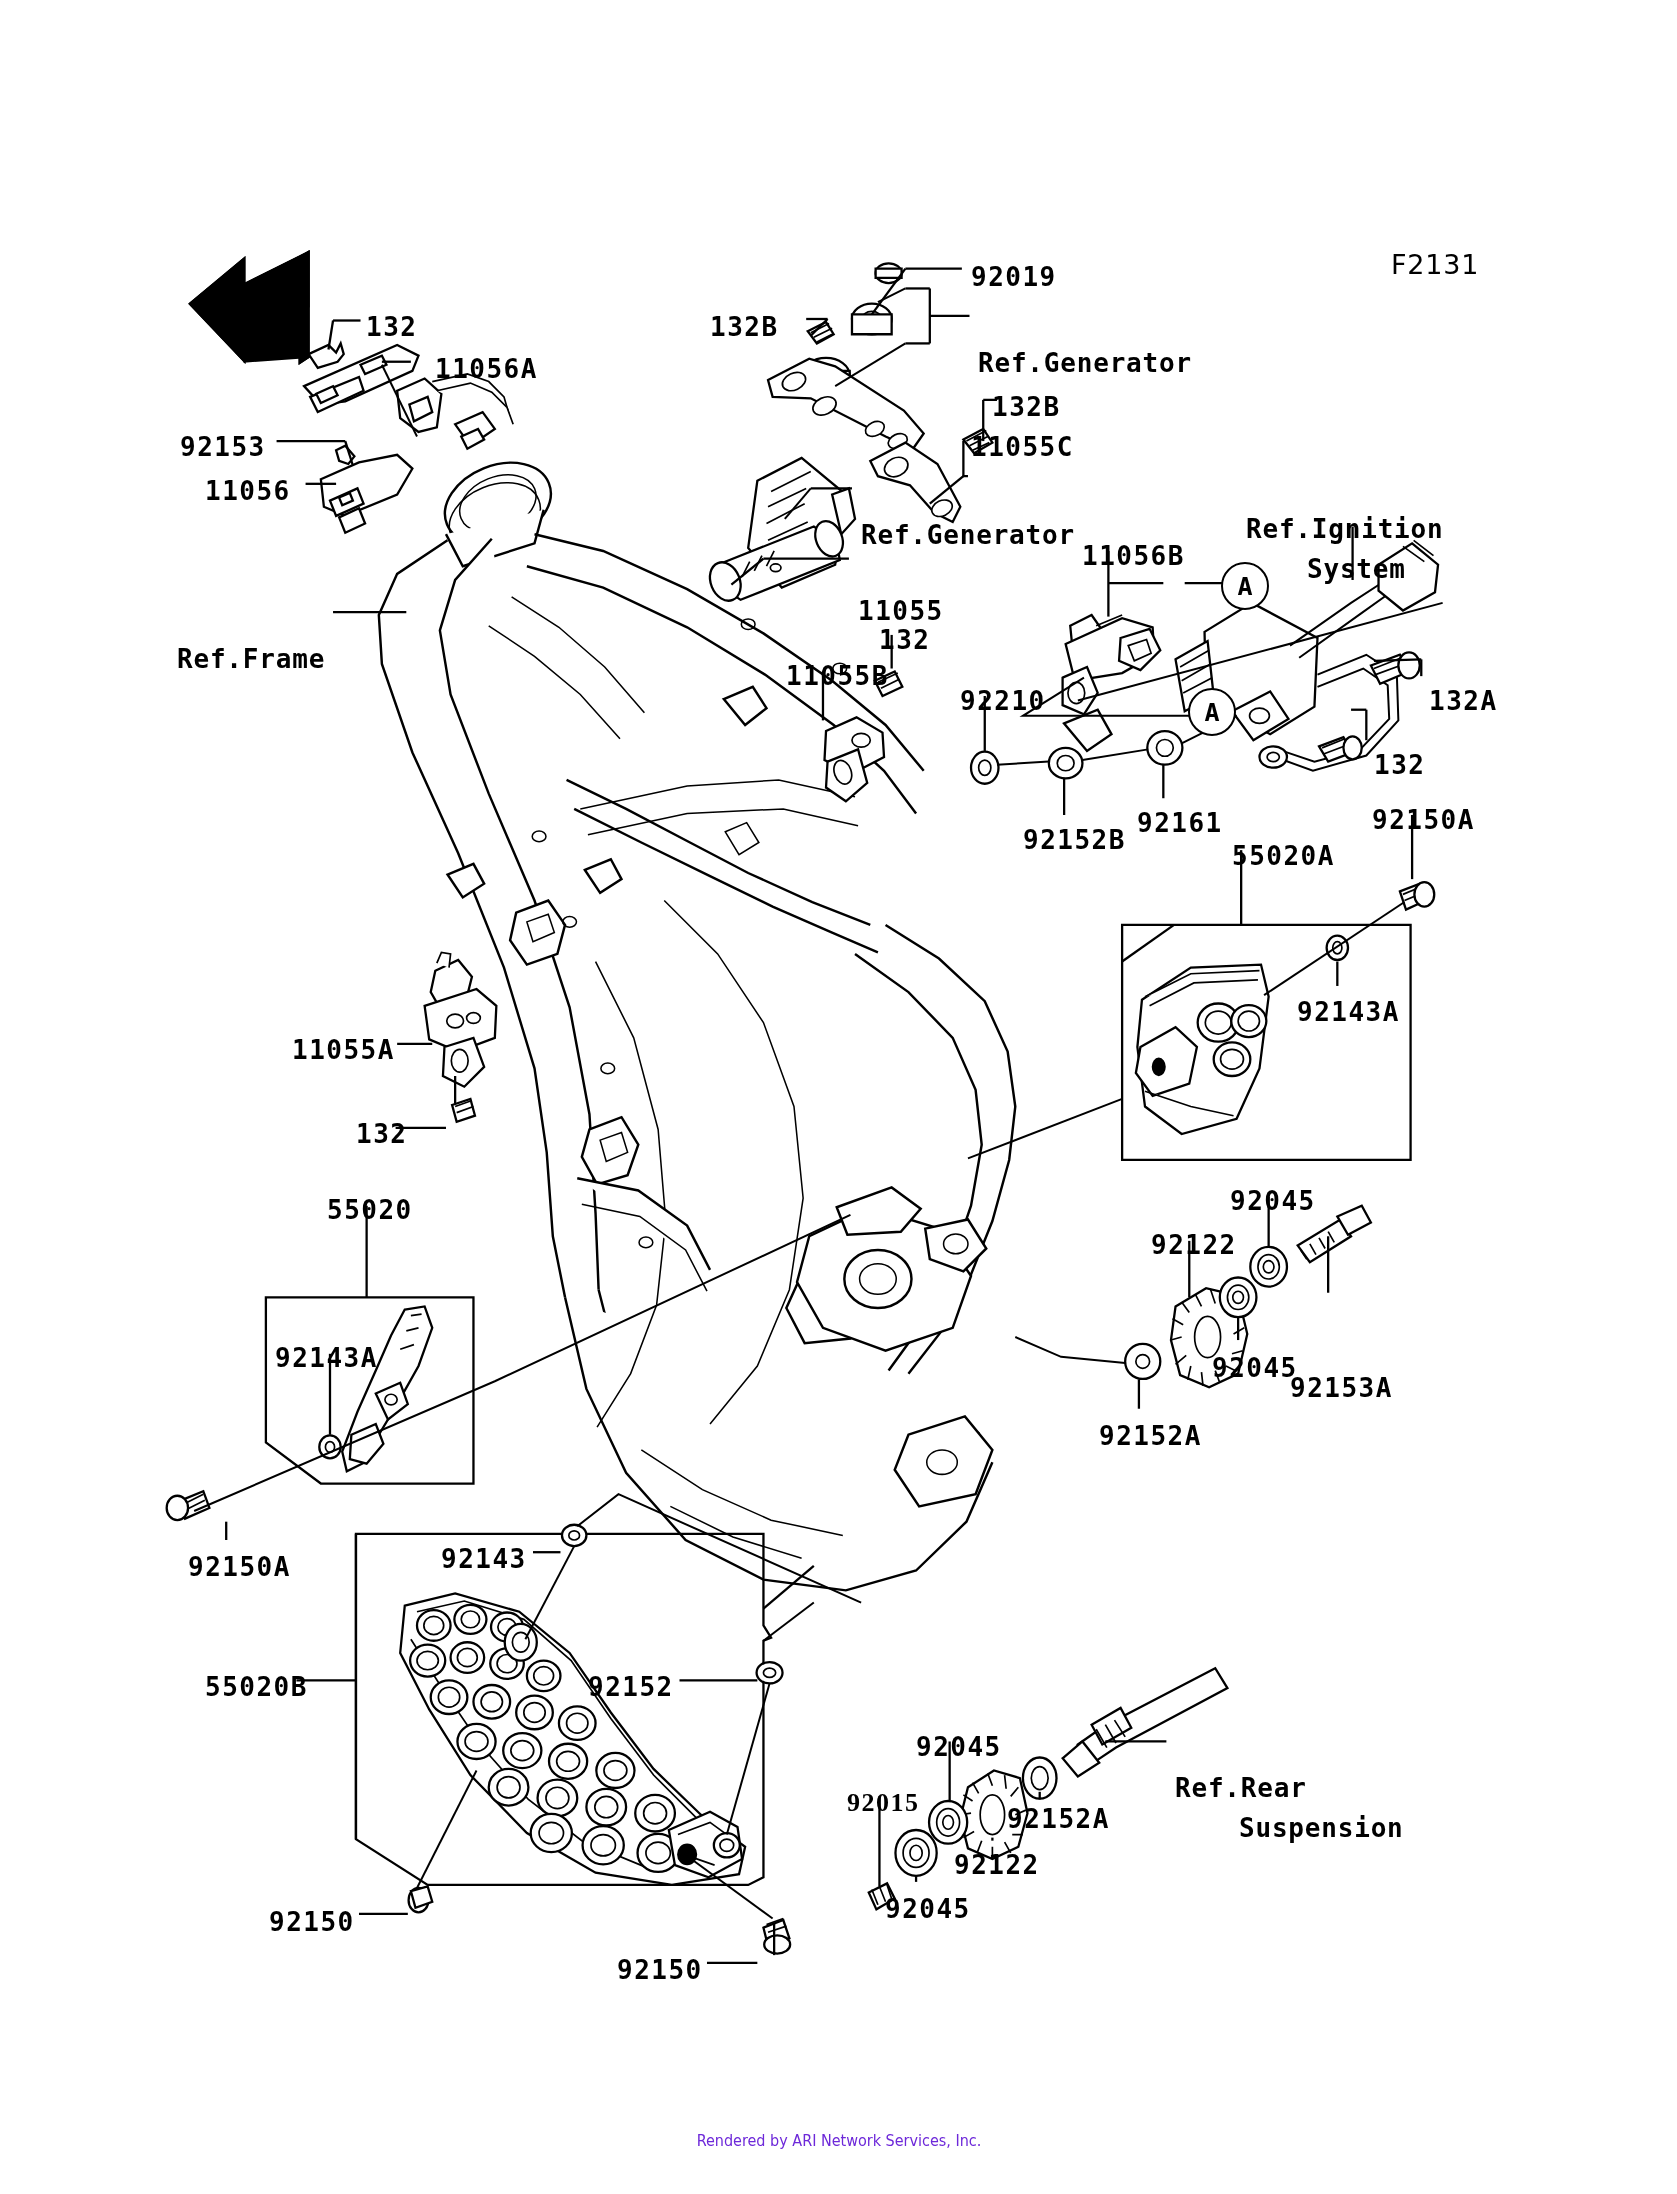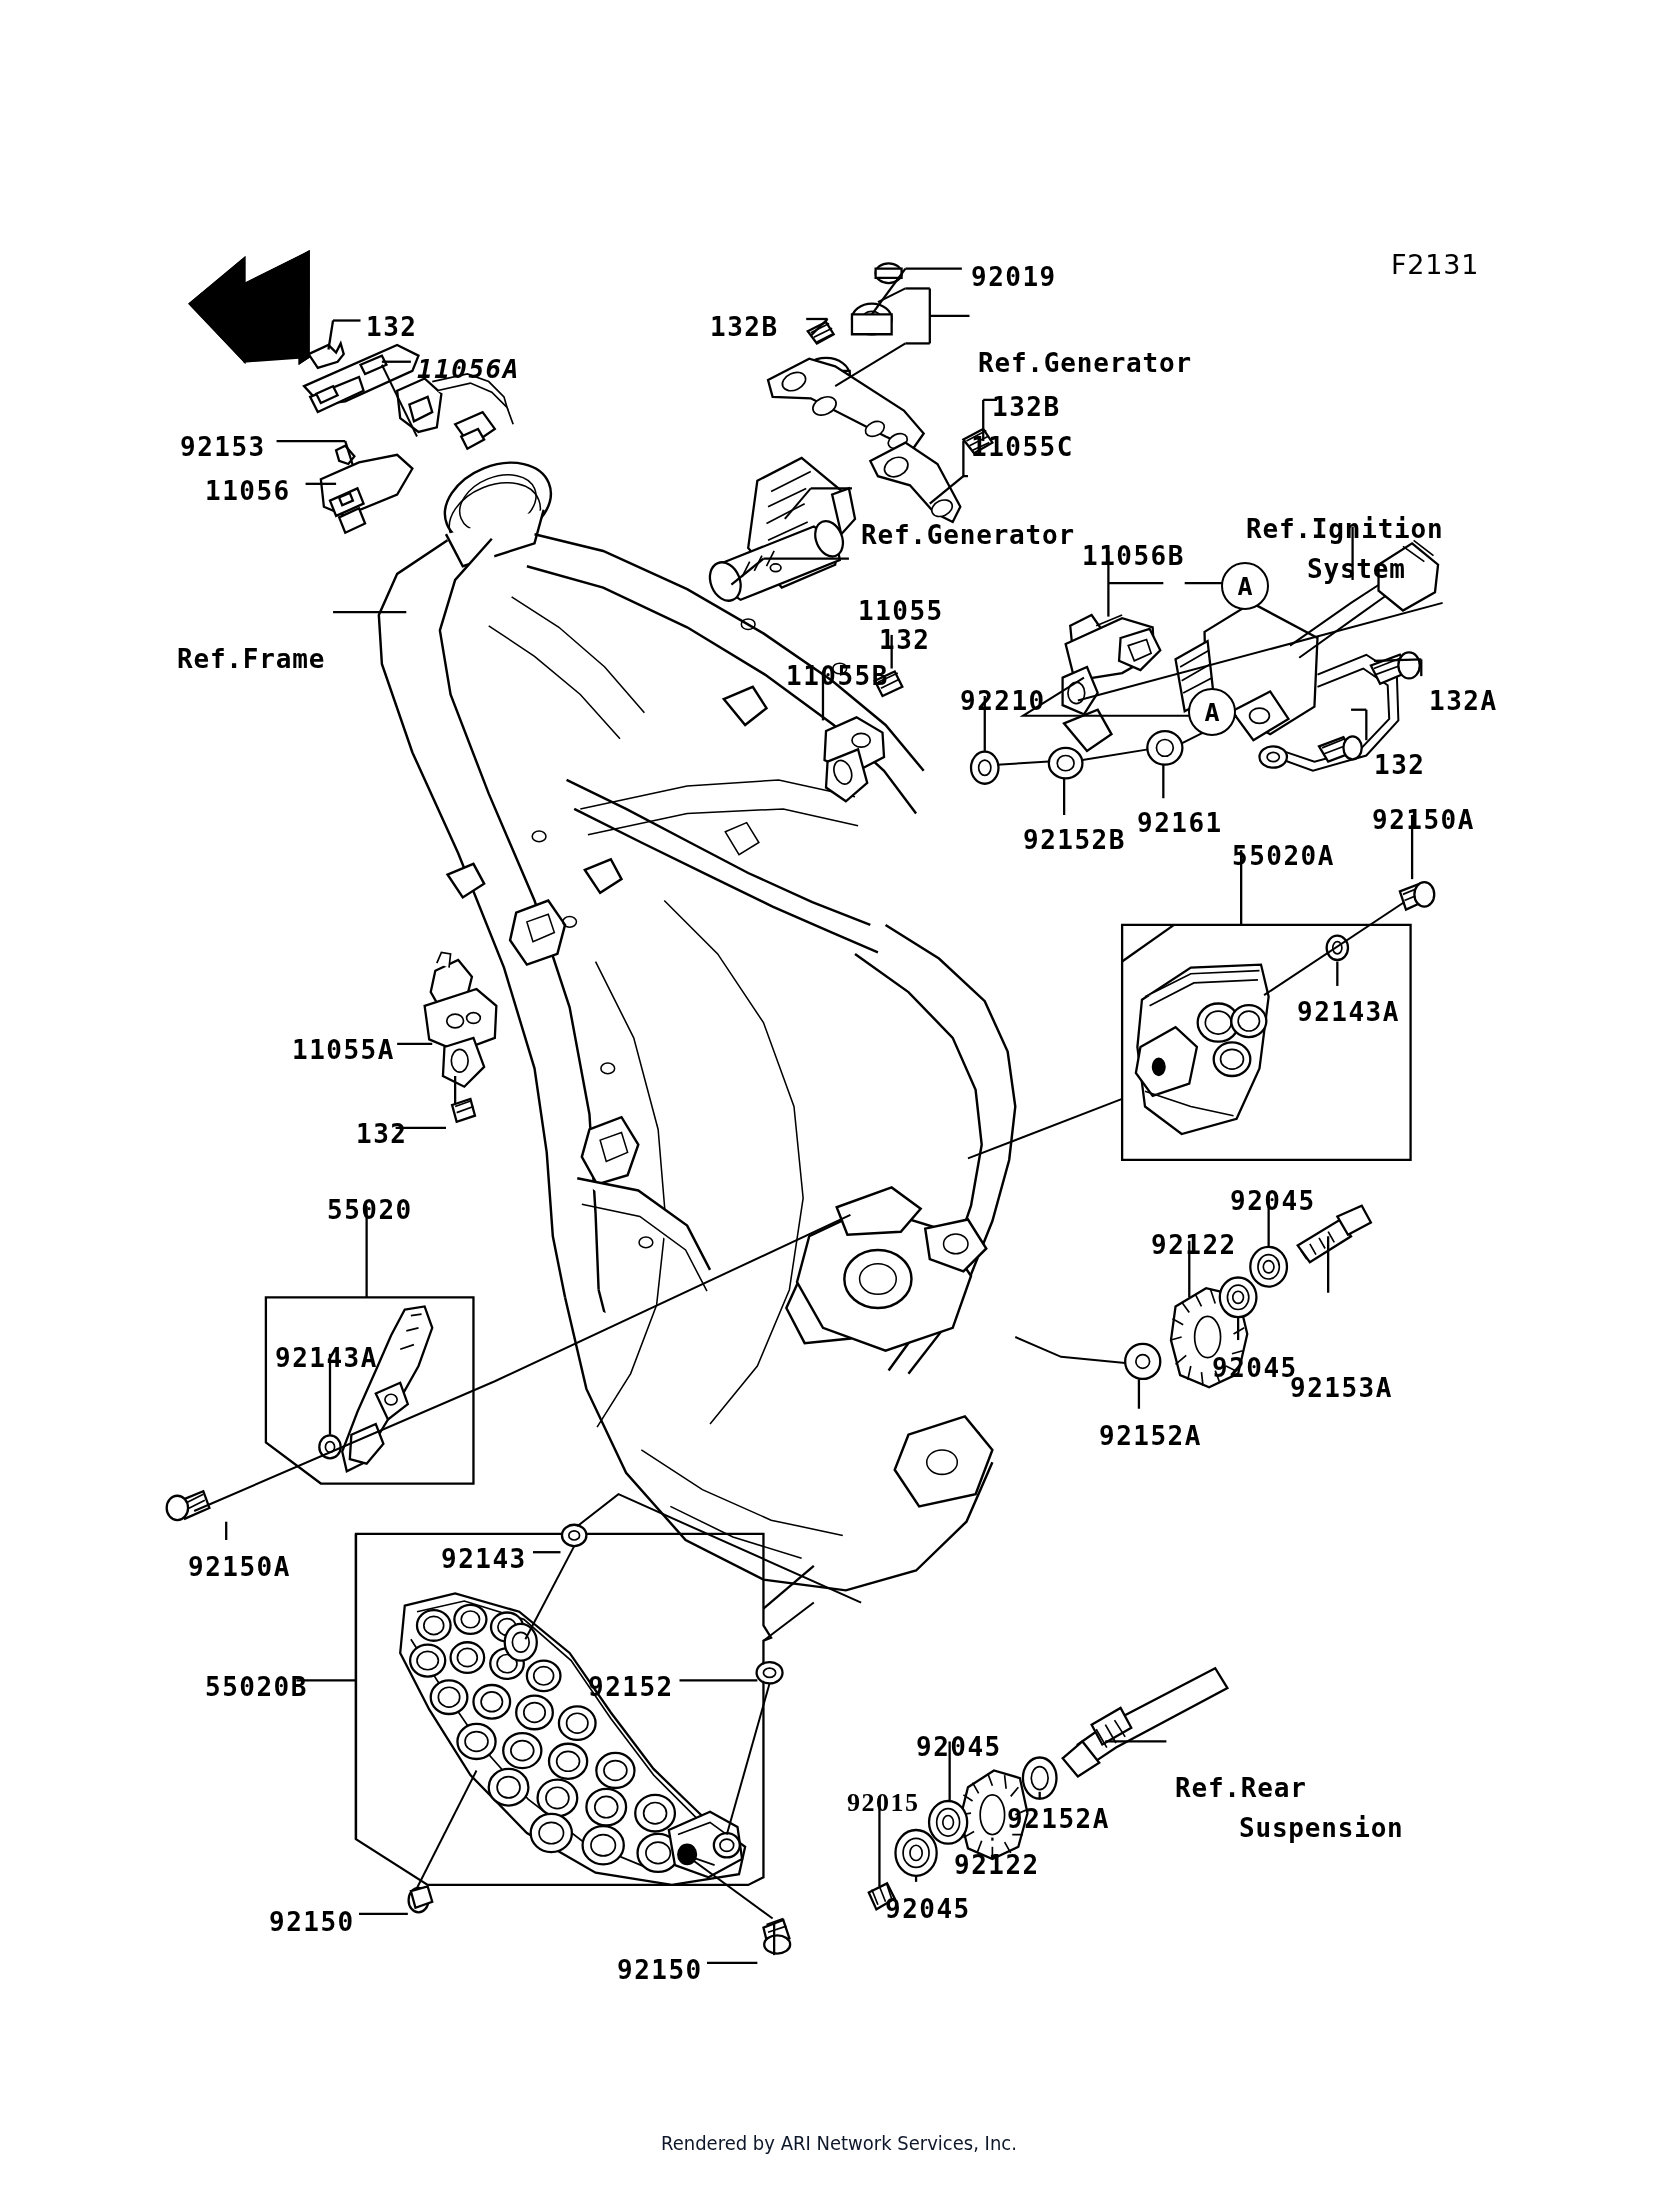--- a/index.html
+++ b/index.html
@@ -29,22 +29,22 @@
     font-size:27px;
     font-weight:400;
     letter-spacing:0.8px;
     color:#000;
   }
   .footer{
     position:absolute;
     left:0;right:0;
     text-align:center;
     font-family:"DejaVu Sans Condensed","DejaVu Sans","Liberation Sans",sans-serif;
-    font-size:20px;
-    color:#0f172a;
+    font-size:16px;
+    color:#6d28d9;
     letter-spacing:0px;
   }
   
   .svgroot{position:absolute;left:0;top:0;width:1678px;height:2194px;}
   .ln{stroke:#000;stroke-width:3;fill:none;}
   .ln2{stroke:#000;stroke-width:2.6;fill:none;}
   .box{stroke:#000;stroke-width:3;fill:none;}
   .part{stroke:#000;stroke-width:3;fill:#ffffff;}
   .partthin{stroke:#000;stroke-width:2.2;fill:#ffffff;}
   .partfill{stroke:#000;stroke-width:2.4;fill:#000;}
@@ -602,21 +602,21 @@
       <path class="ln" d="M1152 2354 L1152 2472"></path>
 
       <path class="ln" d="M1200 2466 L1200 2458"></path>
 
       <path class="ln2" d="M1000 2150 L1066 2100"></path>
     </g>
   </svg>
 
   <div id="labels">
       <div class="lbl" style="left: 366px; top: 311px;">132</div>
-      <div class="lbl" style="left: 417px; top: 353px; font-style: italic;">11056A</div>
+      <div class="lbl" style="left: 435px; top: 353px;">11056A</div>
       <div class="lbl" style="left: 180px; top: 431px;">92153</div>
       <div class="lbl" style="left: 205px; top: 475px;">11056</div>
       <div class="lbl ref" style="left: 177px; top: 603px;">Ref.Frame</div>
       <div class="lbl" style="left: 971px; top: 261px;">92019</div>
       <div class="lbl" style="left: 710px; top: 311px;">132B</div>
       <div class="lbl ref" style="left: 978px; top: 307px;">Ref.Generator</div>
       <div class="lbl" style="left: 992px; top: 391px;">132B</div>
       <div class="lbl" style="left: 971px; top: 431px;">11055C</div>
       <div class="lbl ref" style="left: 861px; top: 479px;">Ref.Generator</div>
       <div class="lbl" style="left: 858px; top: 550px; margin-top: 45px;">11055</div>

